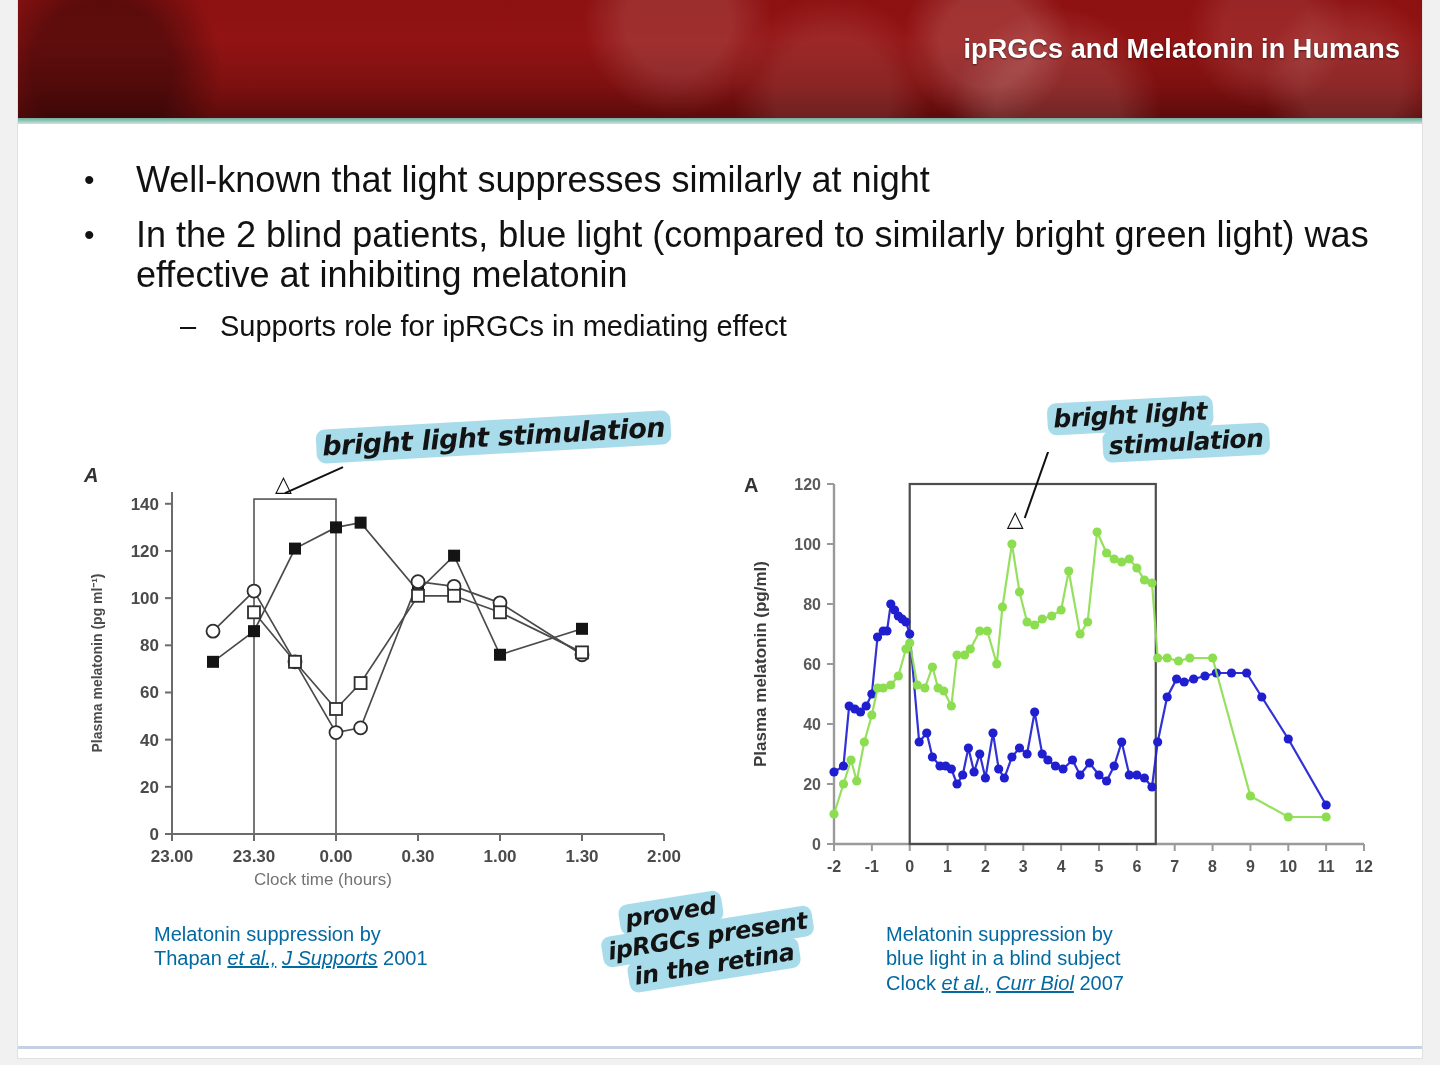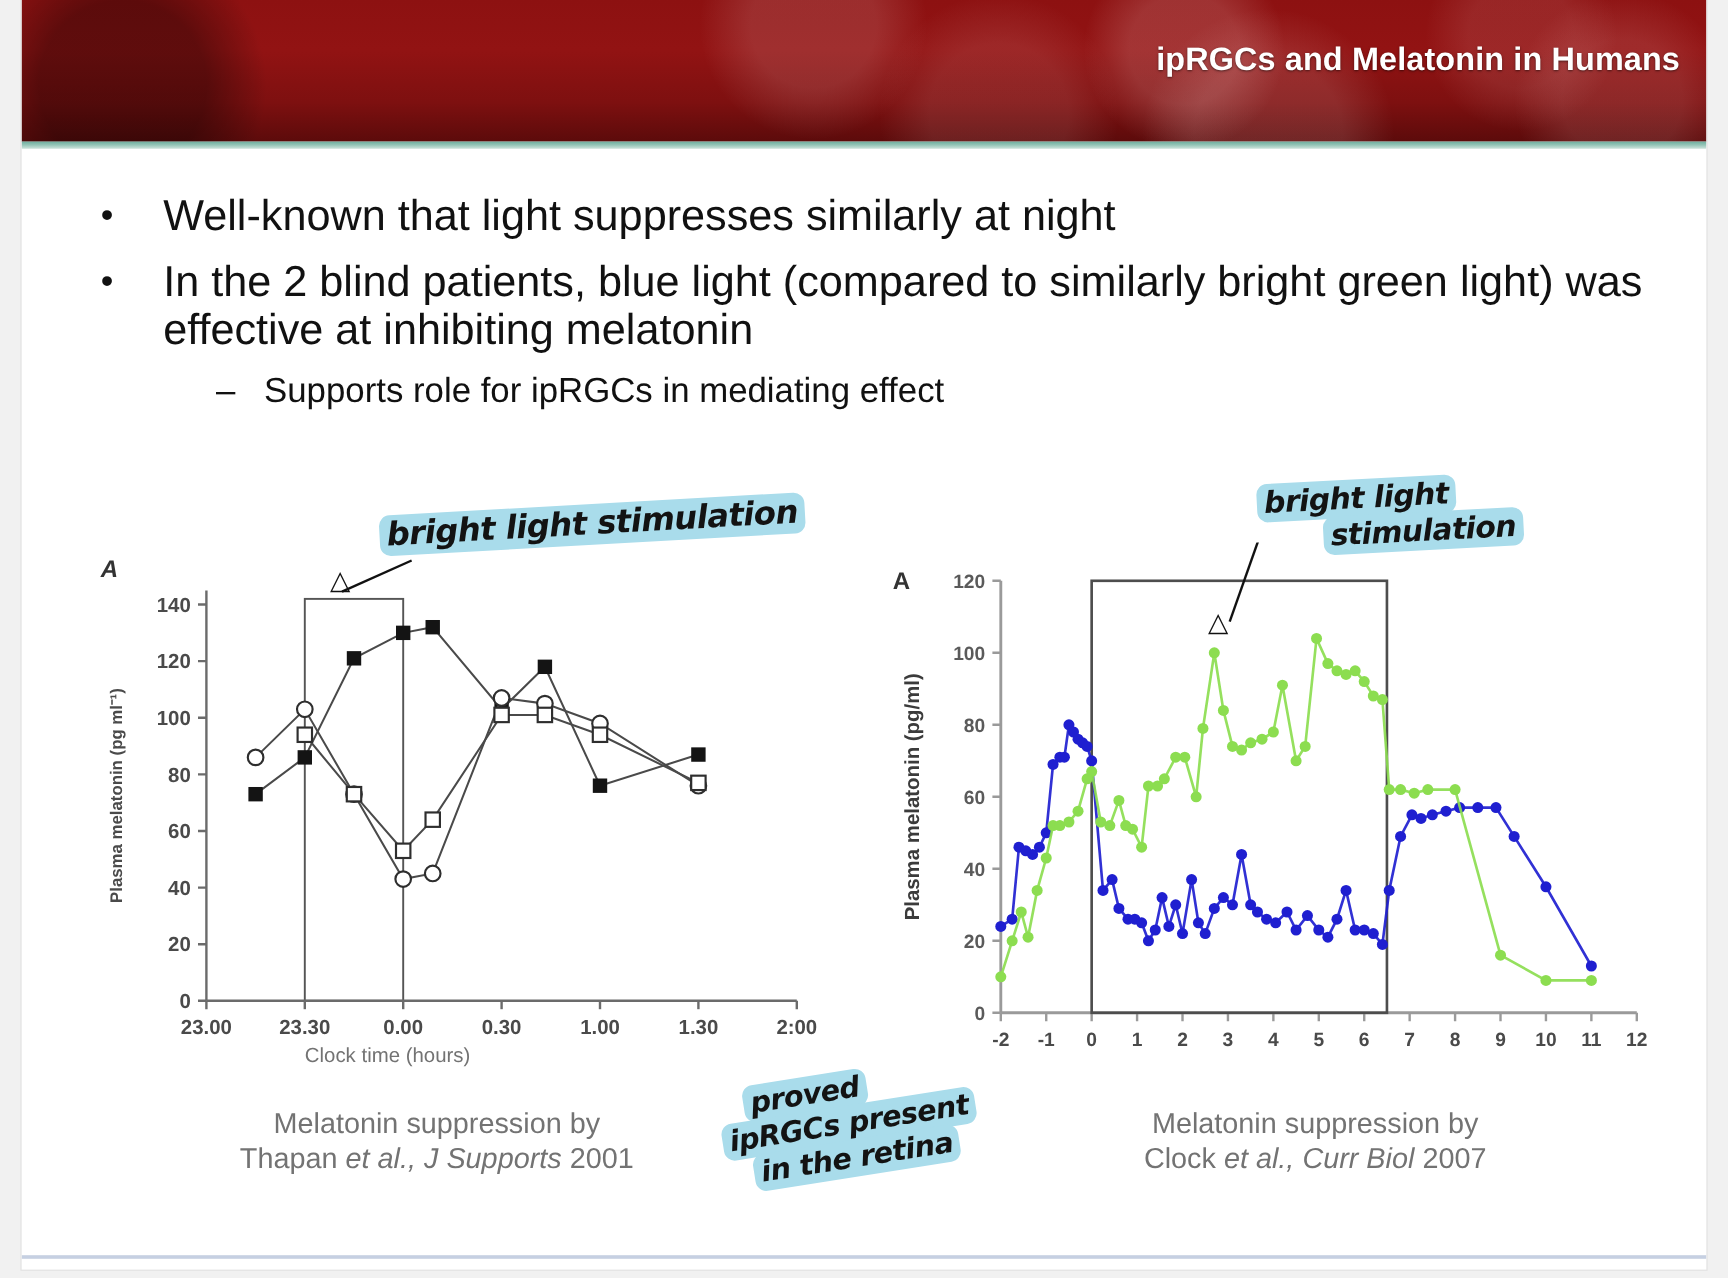--- a/index.html
+++ b/index.html
@@ -48,23 +48,23 @@
   .b2{position:relative;display:flex;align-items:flex-start;
       font-size:29px;color:#111;line-height:1.15;margin-left:96px;margin-top:10px;}
   .b2 .dash{width:40px;flex:0 0 40px;}
   
   .figs{position:absolute;left:0;top:452px;width:1404px;height:600px;}
   .panel{position:absolute;top:0;}
   .panel-left{left:46px;width:640px;}
   .panel-right{left:706px;width:660px;}
   .panel-letter{position:absolute;font-style:italic;font-weight:bold;font-size:20px;color:#333;}
   .cap{
-    position:absolute;text-align:center;font-size:24px;color:#737373;line-height:1.22;
-  }
-  .cap .it{font-style:italic;}
+    position:absolute;font-size:20px;color:#0369a1;line-height:1.22;
+  }
+  .cap .it{font-style:italic;text-decoration:underline;}
   
   .hw{
     position:absolute;
     font-family:"DejaVu Sans", sans-serif;
     font-weight:bold;
     color:#131313;
     white-space:nowrap;
   }
   .hl{
     background:#a9dceb;
@@ -361,20 +361,21 @@
           <circle cx="488.57142857142856" cy="205.99999999999997" r="4.6" fill="#8cdd50"></circle>
           <circle cx="526.4285714285714" cy="344" r="4.6" fill="#8cdd50"></circle>
           <circle cx="564.2857142857142" cy="365" r="4.6" fill="#8cdd50"></circle>
           <circle cx="602.1428571428571" cy="365" r="4.6" fill="#8cdd50"></circle>
           <line x1="300.75" y1="66" x2="324.75" y2="-2" stroke="#111" stroke-width="2"></line>
           <text x="282.75" y="74" font-size="22" fill="#111" font-family="&quot;DejaVu Sans&quot;, sans-serif">△</text>
         </svg>
 
       <div class="cap" style="left:162px;top:470px;width:420px;">
         <div>Melatonin suppression by</div>
+        <div>blue light in a blind subject</div>
         <div>
           <span>Clock</span>
           <span class="it">et al.,</span>
           <span class="it">Curr Biol</span>
           <span>2007</span>
         </div>
       </div>
     </div>
   </div>
 

